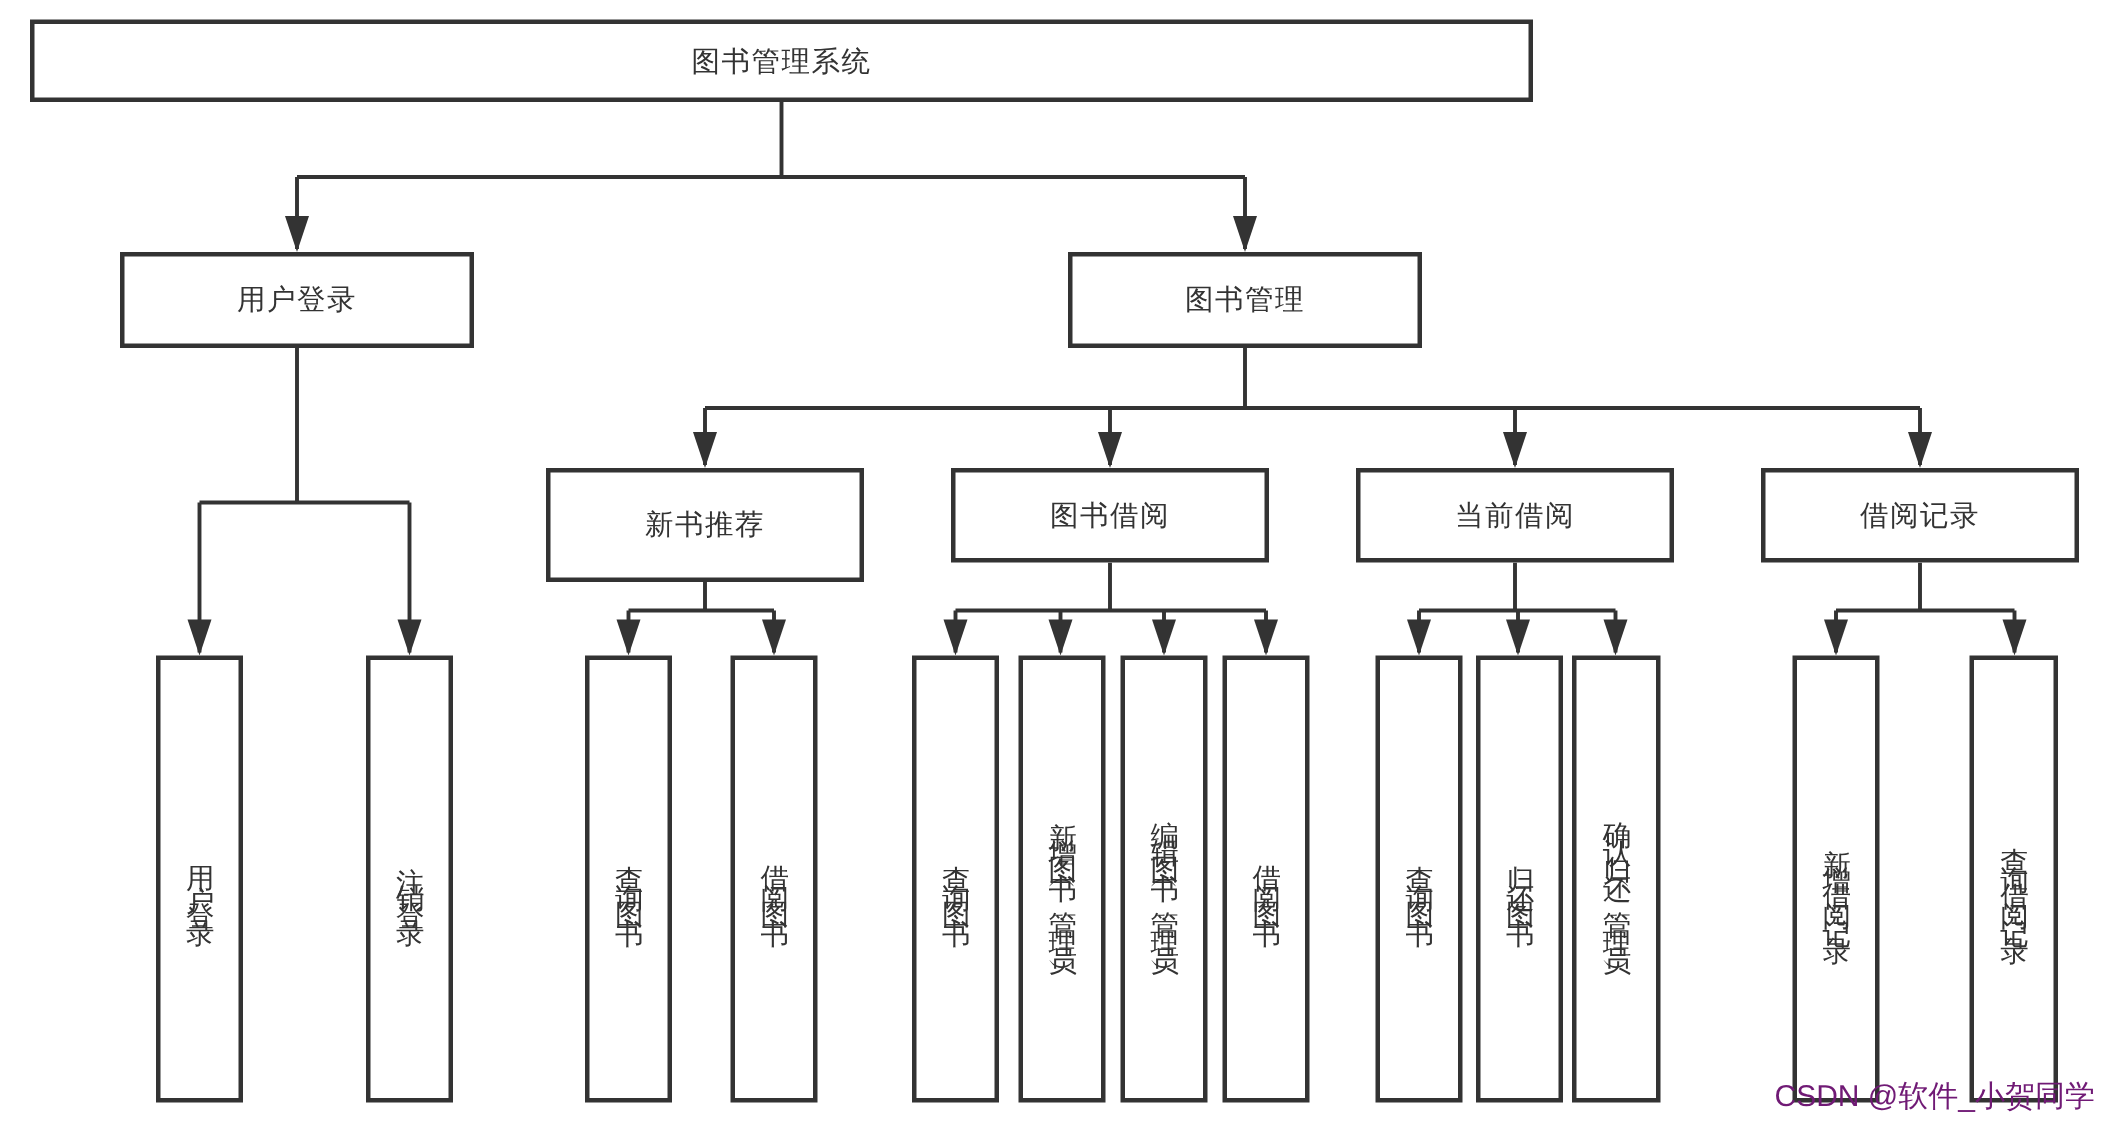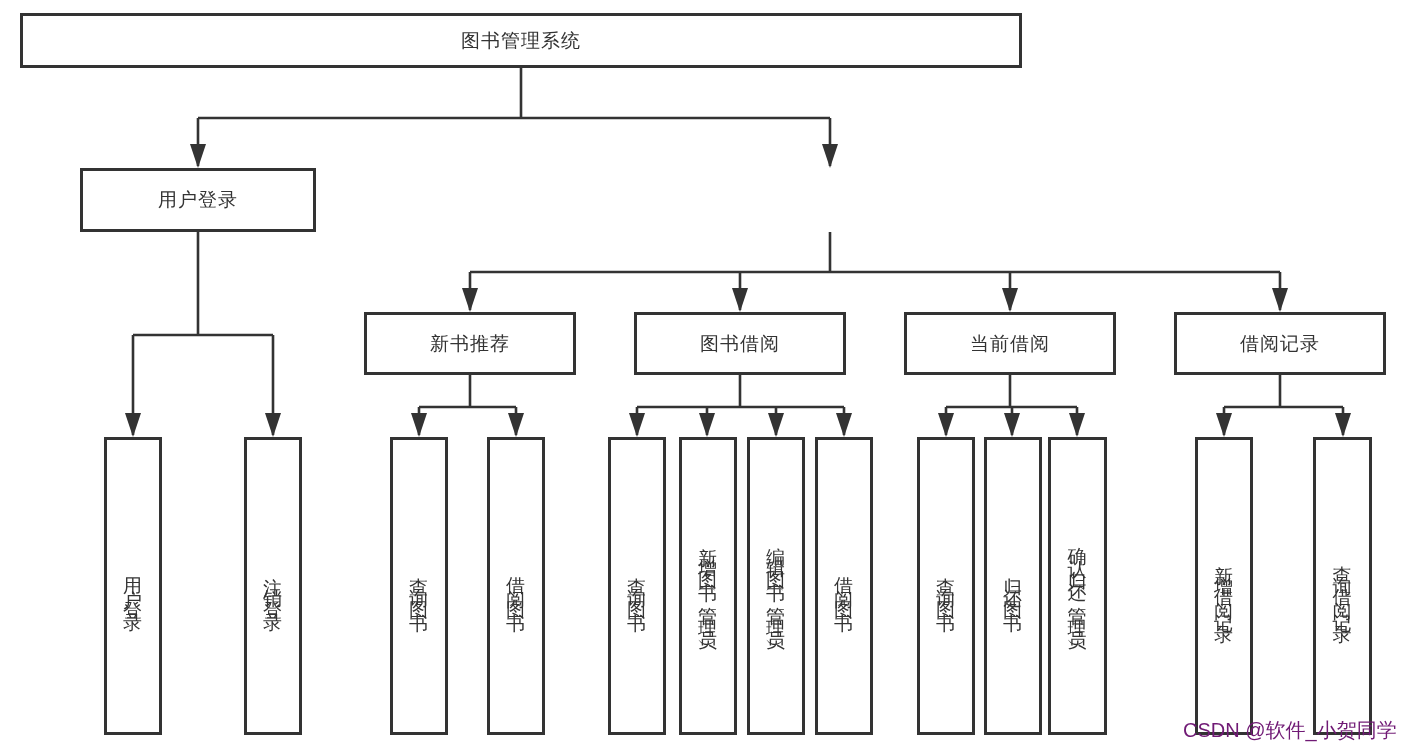--- a/index.html
+++ b/index.html
@@ -104,22 +104,25 @@
     </g>
   </svg>
 
   <div class="hbox" style="left:20px; top:13px; width:1002px; height:55px;">
     <span>图书管理系统</span>
   </div>
 
   <div class="hbox" style="left:80px; top:168px; width:236px; height:64px;">
     <span>用户登录</span>
   </div>
+  <div class="hbox" style="left:712px; top:168px; width:236px; height:64px;">
+    <span>图书管理</span>
+  </div>
 
-  <div class="hbox" style="left:364px; top:312px; width:212px; height:63px;">
+  <div class="hbox" style="left:364px; top:312px; width:212px; height:76px;">
     <span>新书推荐</span>
   </div>
   <div class="hbox" style="left:634px; top:312px; width:212px; height:63px;">
     <span>图书借阅</span>
   </div>
   <div class="hbox" style="left:904px; top:312px; width:212px; height:63px;align-items:center;">
     <span>当前借阅</span>
   </div>
   <div class="hbox" style="left:1174px; top:312px; width:212px; height:63px;">
     <span>借阅记录</span>

